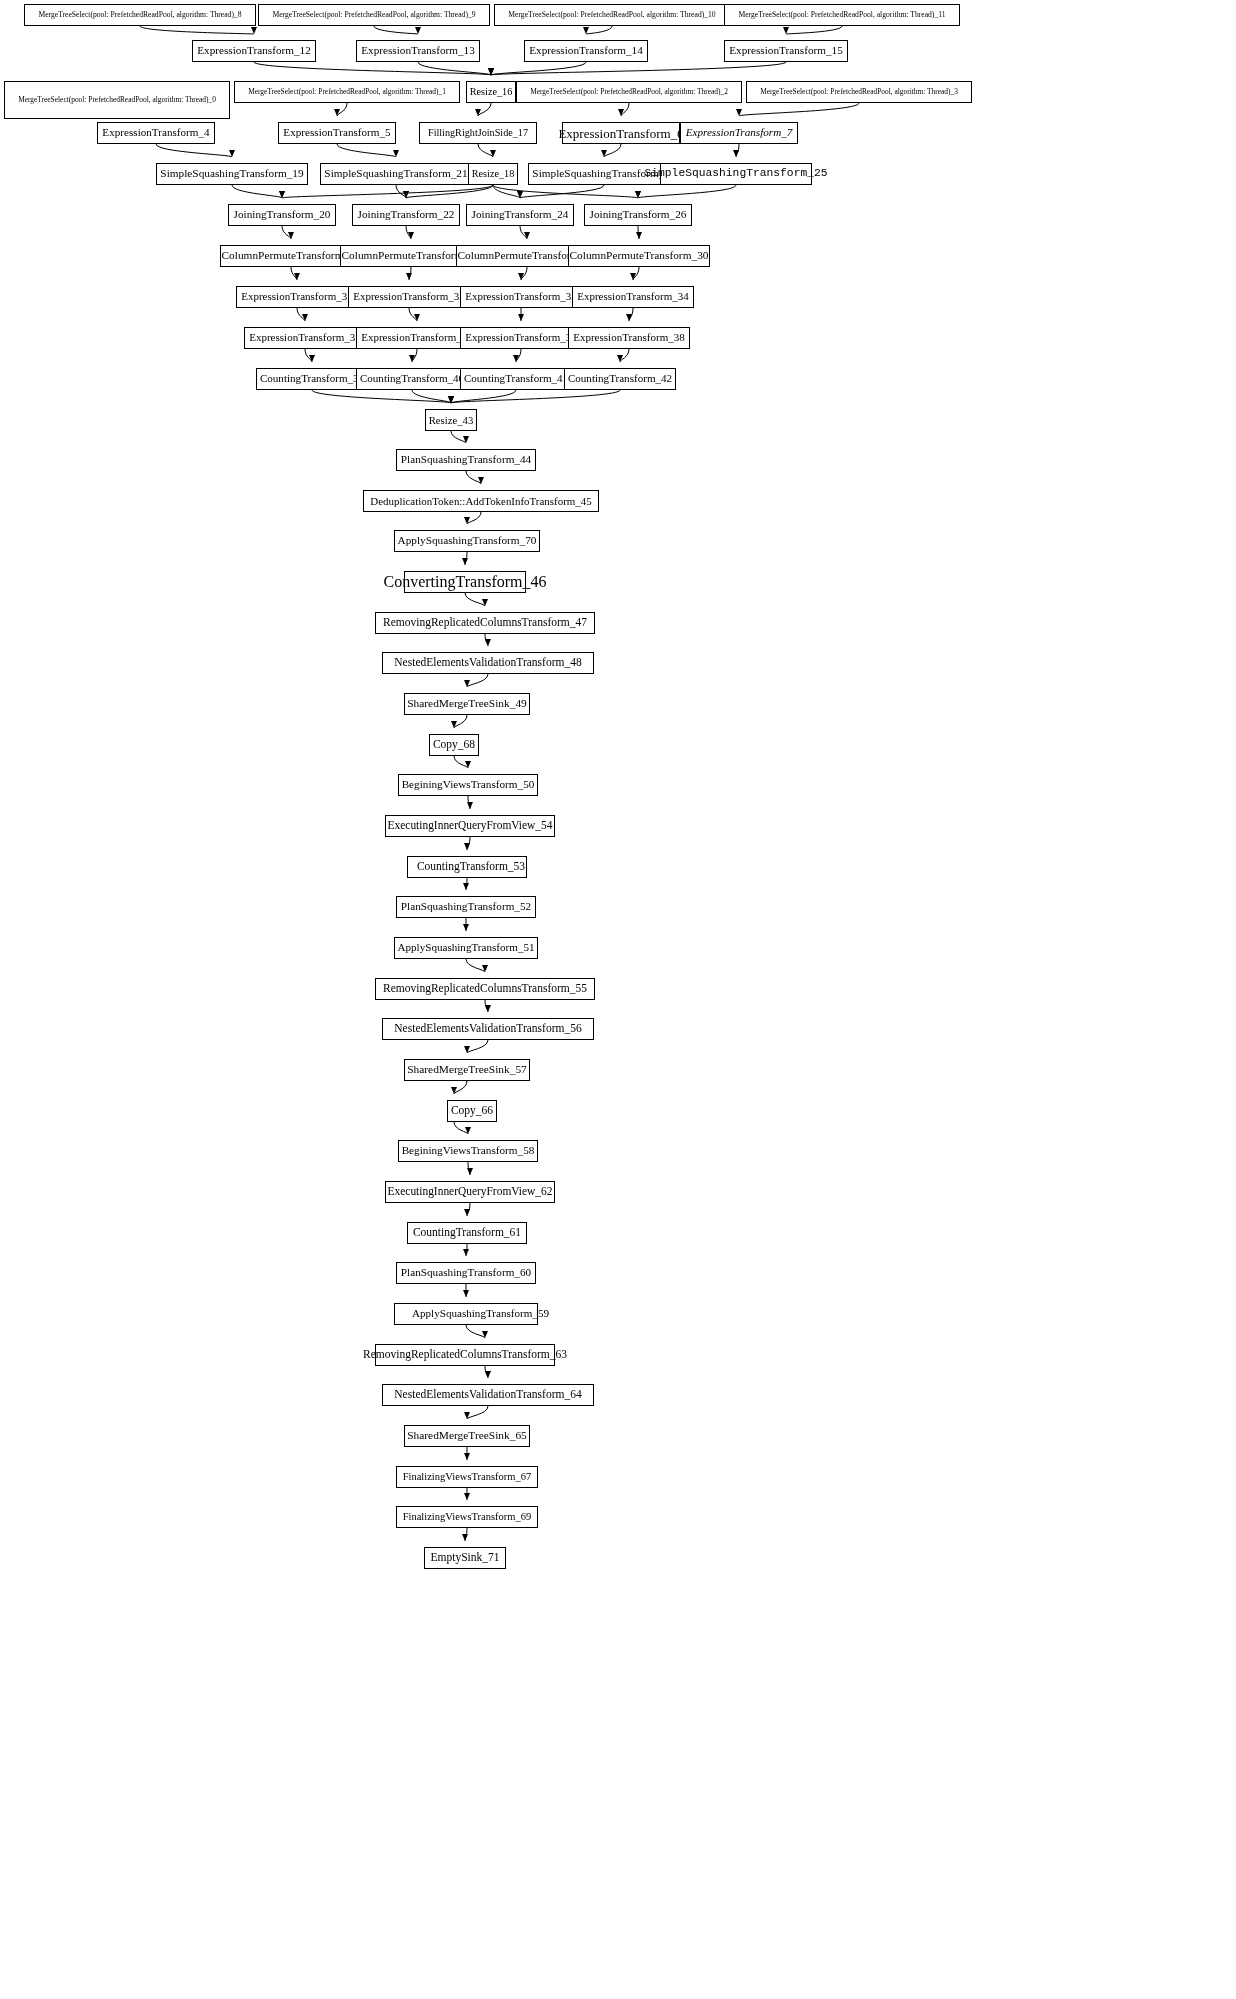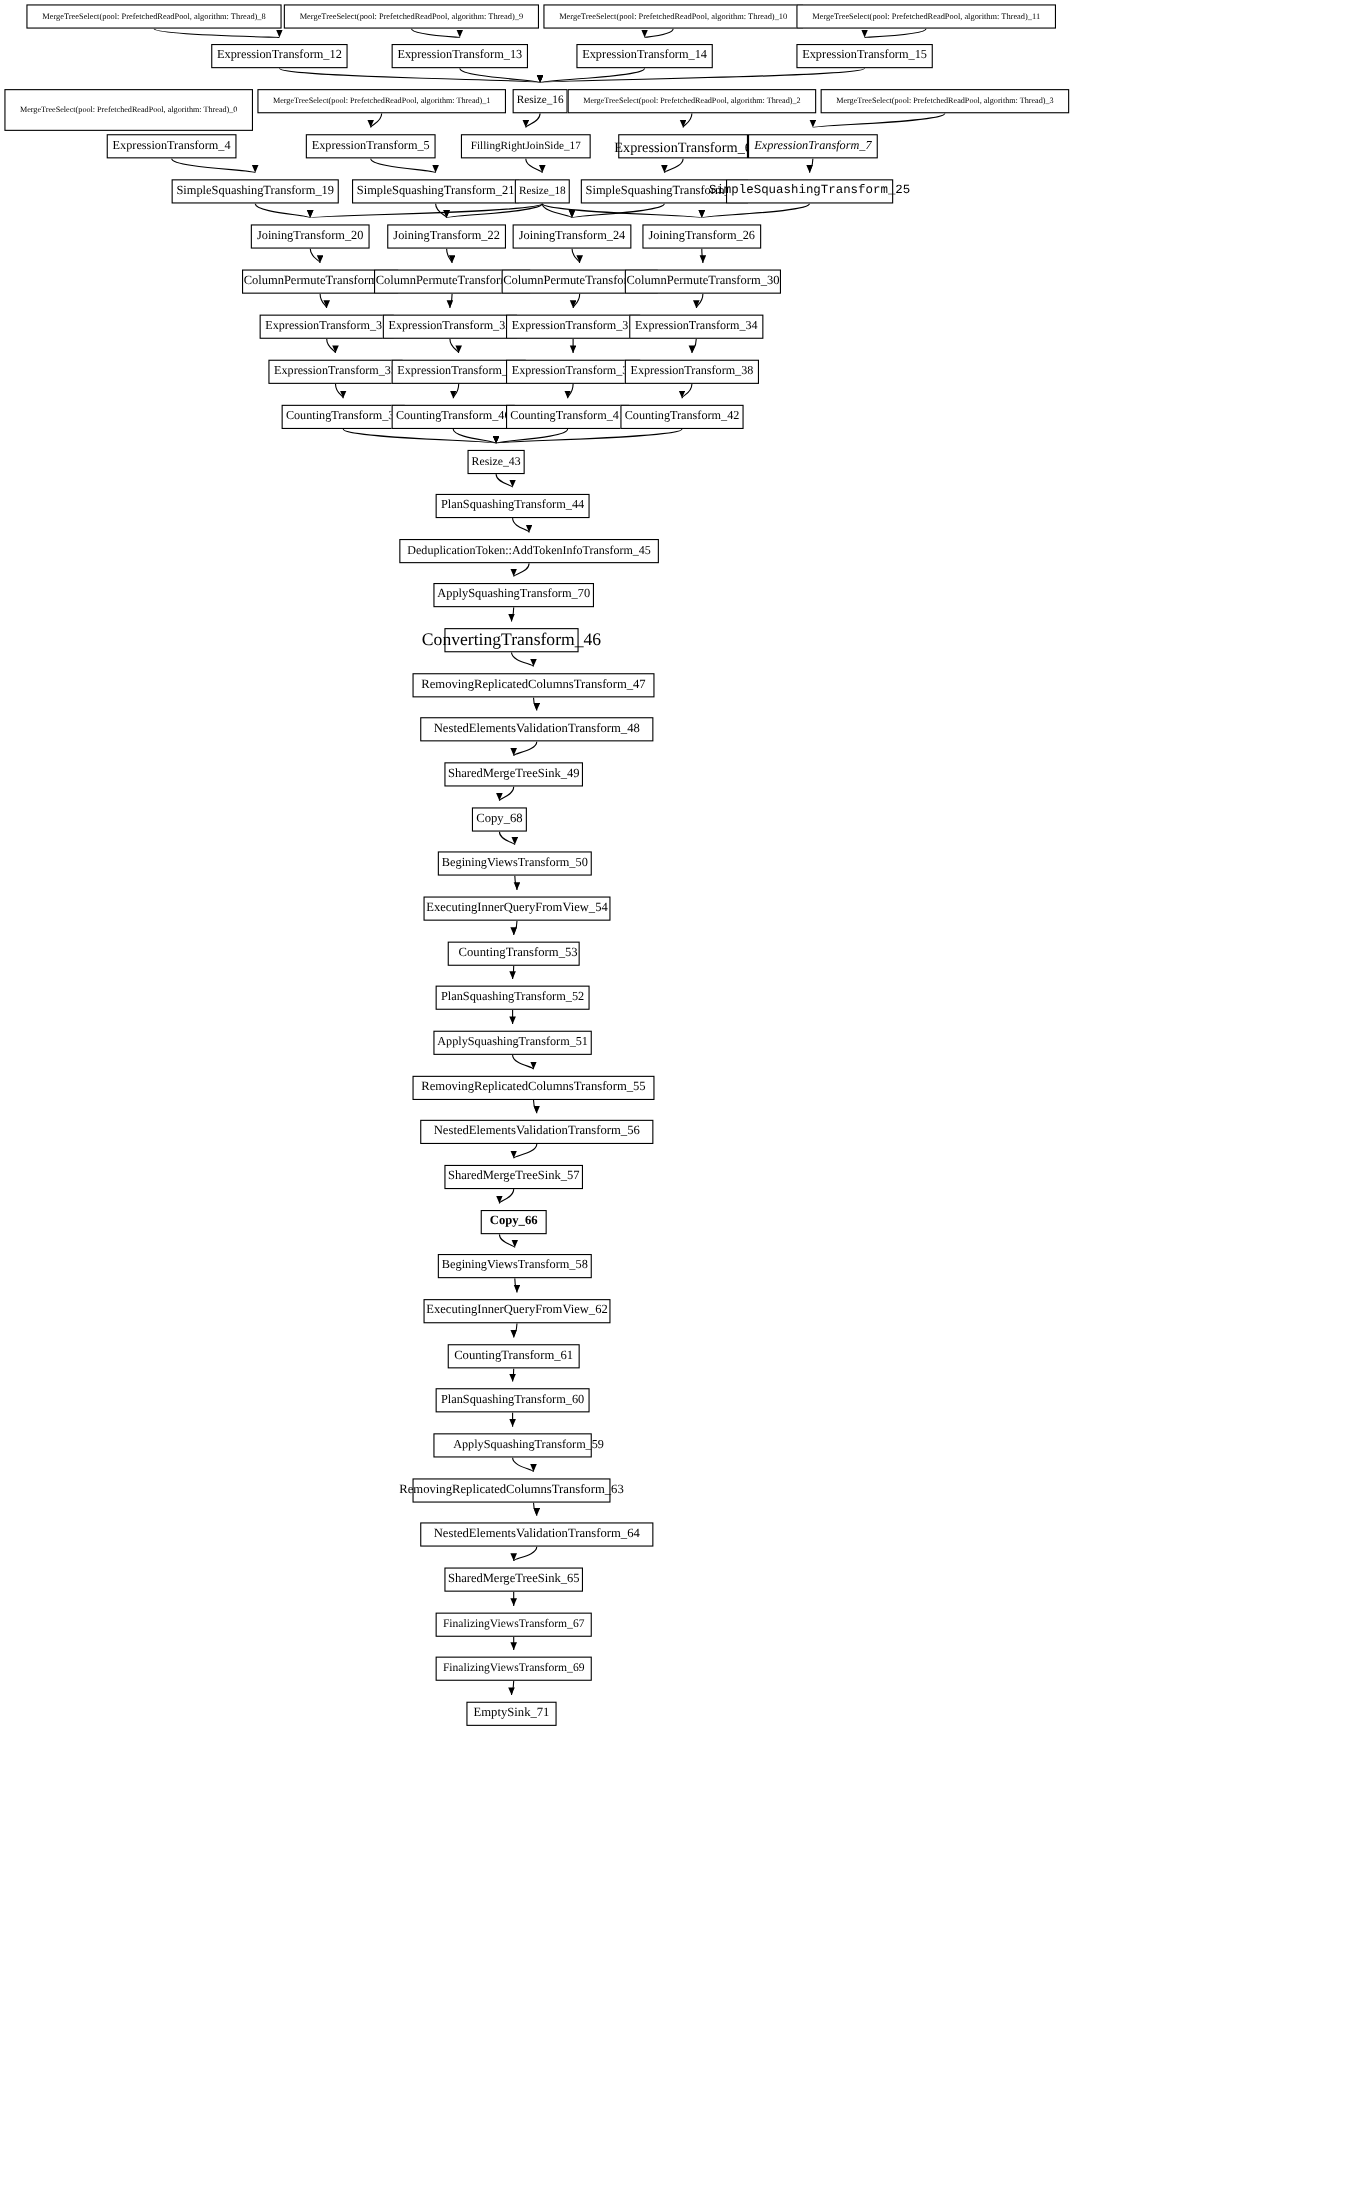--- a/index.html
+++ b/index.html
@@ -180,21 +180,21 @@
       <div class="node" style="left: 404px; top: 693px; width: 126px; height: 22px; font-size: 11.4px;">SharedMergeTreeSink_49</div>
       <div class="node" style="left: 429px; top: 734px; width: 50px; height: 22px;">Copy_68</div>
       <div class="node" style="left: 398px; top: 774px; width: 140px; height: 22px; font-size: 11.21px;">BeginingViewsTransform_50</div>
       <div class="node" style="left: 385px; top: 815px; width: 170px; height: 22px; font-size: 11.43px;">ExecutingInnerQueryFromView_54</div>
       <div class="node" style="left: 407px; top: 856px; width: 120px; height: 22px; padding-left: 12px;">CountingTransform_53</div>
       <div class="node" style="left: 396px; top: 896px; width: 140px; height: 22px; font-size: 11.21px;">PlanSquashingTransform_52</div>
       <div class="node" style="left: 394px; top: 937px; width: 144px; height: 22px; font-size: 11.1px;">ApplySquashingTransform_51</div>
       <div class="node" style="left: 375px; top: 978px; width: 220px; height: 22px;">RemovingReplicatedColumnsTransform_55</div>
       <div class="node" style="left: 382px; top: 1018px; width: 212px; height: 22px;">NestedElementsValidationTransform_56</div>
       <div class="node" style="left: 404px; top: 1059px; width: 126px; height: 22px; font-size: 11.4px;">SharedMergeTreeSink_57</div>
-      <div class="node" style="left: 437px; top: 1100px; width: 60px; height: 22px; font-weight: bold;">Copy_66</div>
+      <div class="node" style="left: 447px; top: 1100px; width: 50px; height: 22px;">Copy_66</div>
       <div class="node" style="left: 398px; top: 1140px; width: 140px; height: 22px; font-size: 11.21px;">BeginingViewsTransform_58</div>
       <div class="node" style="left: 385px; top: 1181px; width: 170px; height: 22px; font-size: 11.43px;">ExecutingInnerQueryFromView_62</div>
       <div class="node" style="left: 407px; top: 1222px; width: 120px; height: 22px;">CountingTransform_61</div>
       <div class="node" style="left: 396px; top: 1262px; width: 140px; height: 22px; font-size: 11.21px;">PlanSquashingTransform_60</div>
       <div class="node" style="left: 394px; top: 1303px; width: 144px; height: 22px; font-size: 11.1px; padding-left: 33px;">ApplySquashingTransform_59</div>
       <div class="node" style="left: 375px; top: 1344px; width: 180px; height: 22px;">RemovingReplicatedColumnsTransform_63</div>
       <div class="node" style="left: 382px; top: 1384px; width: 212px; height: 22px;">NestedElementsValidationTransform_64</div>
       <div class="node" style="left: 404px; top: 1425px; width: 126px; height: 22px; font-size: 11.4px;">SharedMergeTreeSink_65</div>
       <div class="node" style="left: 396px; top: 1466px; width: 142px; height: 22px; font-size: 10.53px;">FinalizingViewsTransform_67</div>
       <div class="node" style="left: 396px; top: 1506px; width: 142px; height: 22px; font-size: 10.53px;">FinalizingViewsTransform_69</div>

